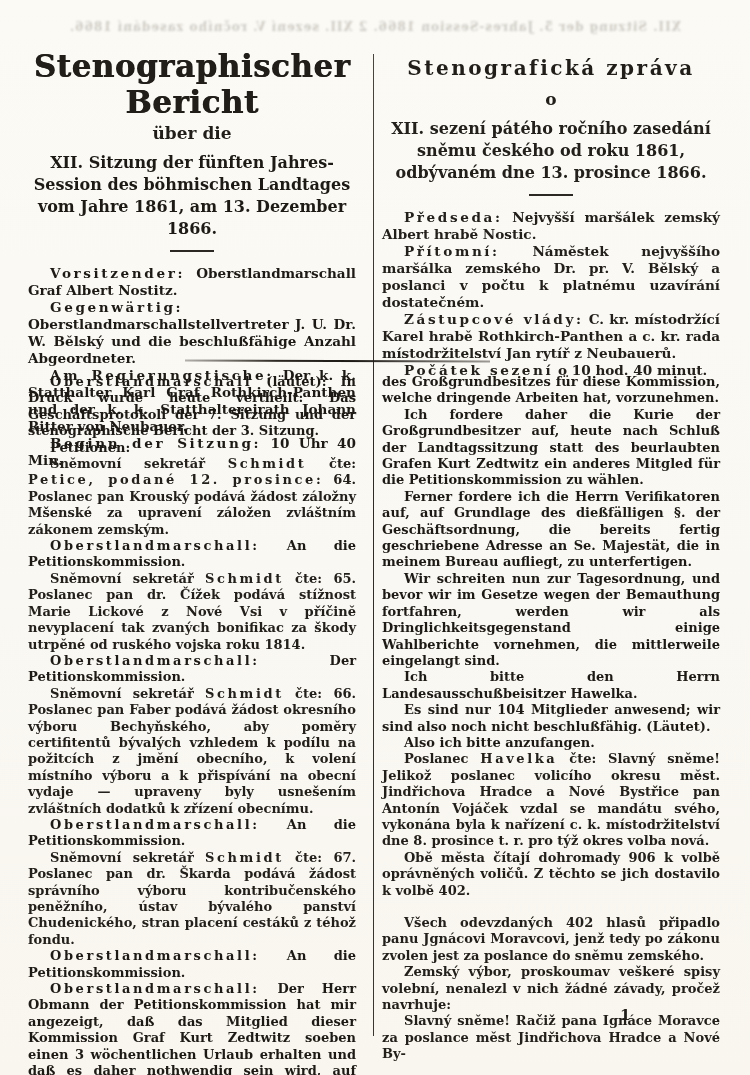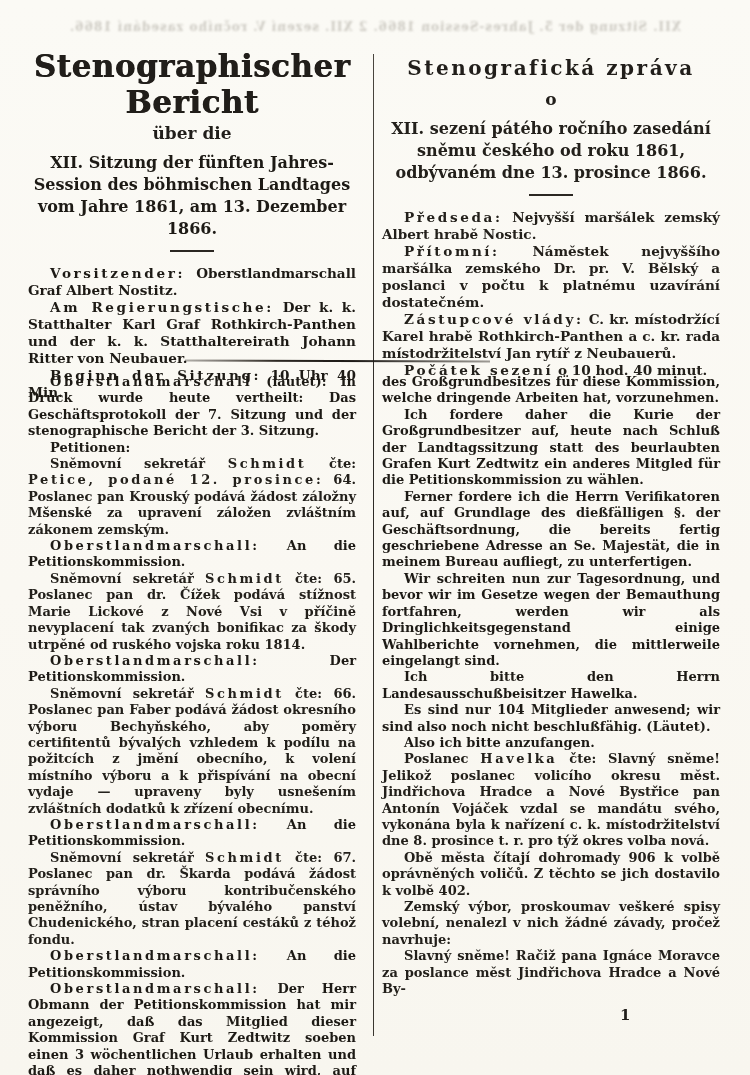--- a/index.html
+++ b/index.html
@@ -90,20 +90,21 @@
   <div class="topgrid">
     <div class="cell-l">
       <div class="masthead">
         <div class="mh-title-de">Stenographischer Bericht</div>
         <div class="mh-sub">über die</div>
         <div class="mh-session fraktur">XII. Sitzung der fünften Jahres-Session des böhmischen Landtages vom Jahre 1861, am 13. Dezember 1866.</div>
         <div class="hr-sm"></div>
       </div>
       <div class="intro">
           <p class="para fraktur"><span class="sp">Vorsitzender:</span><span> Oberstlandmarschall Graf Albert Nostitz.</span></p>
+          <p class="para fraktur"><span class="sp">Gegenwärtig:</span><span> Oberstlandmarschallstellvertreter J. U. Dr. W. Bělský und die beschlußfähige Anzahl Abgeordneter.</span></p>
           <p class="para fraktur"><span class="sp">Am Regierungstische:</span><span> Der k. k. Statthalter Karl Graf Rothkirch-Panthen und der k. k. Statthaltereirath Johann Ritter von Neubauer.</span></p>
           <p class="para fraktur"><span class="sp">Beginn der Sitzung:</span><span> 10 Uhr 40 Min.</span></p>
         </div>
     </div>
     <div class="cell-r">
       <div class="masthead">
         <div class="mh-title-cz">Stenografická zpráva</div>
         <div class="mh-sub">o</div>
         <div class="mh-session roman" style="font-weight:bold">XII. sezení pátého ročního zasedání sněmu českého od roku 1861, odbývaném dne 13. prosince 1866.</div>
         <div class="hr-sm"></div>
@@ -134,20 +135,21 @@
     <div class="cell-r">
         <p class="para fraktur noindent"><span>des Großgrundbesitzes für diese Kommission, welche dringende Arbeiten hat, vorzunehmen.</span></p>
         <p class="para fraktur"><span>Ich fordere daher die Kurie der Großgrundbesitzer auf, heute nach Schluß der Landtagssitzung statt des beurlaubten Grafen Kurt Zedtwitz ein anderes Mitgled für die Petitionskommission zu wählen.</span></p>
         <p class="para fraktur"><span>Ferner fordere ich die Herrn Verifikatoren auf, auf Grundlage des dießfälligen §. der Geschäftsordnung, die bereits fertig geschriebene Adresse an Se. Majestät, die in meinem Bureau aufliegt, zu unterfertigen.</span></p>
         <p class="para fraktur"><span>Wir schreiten nun zur Tagesordnung, und bevor wir im Gesetze wegen der Bemauthung fortfahren, werden wir als Dringlichkeitsgegenstand einige Wahlberichte vornehmen, die mittlerweile eingelangt sind.</span></p>
         <p class="para fraktur"><span>Ich bitte den Herrn Landesausschußbeisitzer Hawelka.</span></p>
         <p class="para fraktur"><span>Es sind nur 104 Mitglieder anwesend; wir sind also noch nicht beschlußfähig. (Läutet).</span></p>
         <p class="para fraktur"><span>Also ich bitte anzufangen.</span></p>
         <p class="para roman"><span>Poslanec </span><span class="sp">Havelka</span><span> čte: Slavný sněme! Jelikož poslanec volicího okresu měst. Jindřichova Hradce a Nové Bystřice pan Antonín Vojáček vzdal se mandátu svého, vykonána byla k nařízení c. k. místodržitelství dne 8. prosince t. r. pro týž okres volba nová.</span></p>
         <p class="para roman"><span>Obě města čítají dohromady 906 k volbě oprávněných voličů. Z těchto se jich dostavilo k volbě 402.</span></p>
+        <p class="para roman gap"><span>Všech odevzdaných 402 hlasů připadlo panu Jgnácovi Moravcovi, jenž tedy po zákonu zvolen jest za poslance do sněmu zemského.</span></p>
         <p class="para roman"><span>Zemský výbor, proskoumav veškeré spisy volební, nenalezl v nich žádné závady, pročež navrhuje:</span></p>
         <p class="para roman"><span>Slavný sněme! Račiž pana Ignáce Moravce za poslance měst Jindřichova Hradce a Nové By-</span></p>
       </div>
   </div>
 
   <div class="pagenum">1</div>
 
 </div>
 
 </body></html>

